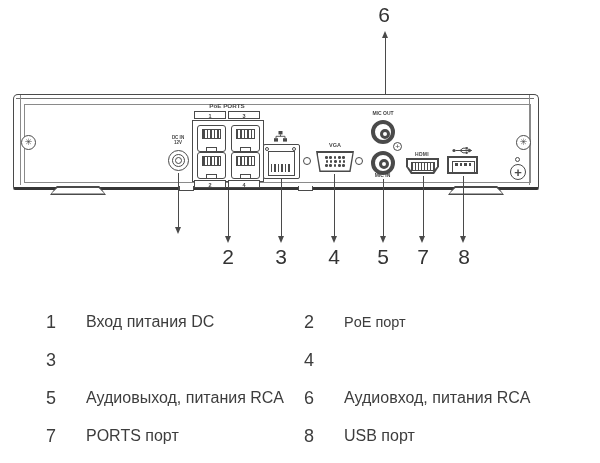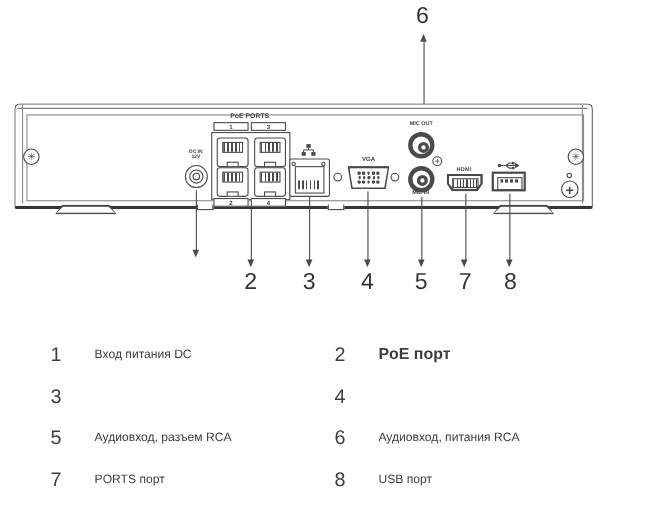--- a/index.html
+++ b/index.html
@@ -80,21 +80,21 @@
            border-top:7px solid #4a4a4a;}
   .ah-up{width:0;height:0;border-left:3.5px solid transparent;border-right:3.5px solid transparent;
          border-bottom:7px solid #4a4a4a;}
   .callout{transform:translateX(-50%);font-size:21px;color:#333;}
 
   
   .legend{left:40px;top:303px;width:525px;display:grid;grid-template-columns:258px 258px;
           grid-auto-rows:38px;}
   .legend-item{display:flex;align-items:center;}
   .legend-num{width:40px;padding-left:6px;font-size:18px;color:#3d3d3d;box-sizing:content-box;}
-  .legend-label{font-size:11px;color:#3d3d3d;}
+  .legend-label{font-size:16px;color:#3d3d3d;}
 </style>
 </head>
 <body>
 
 <div class="stage">
 
   <div class="abs" style="left:0;top:0;width:600px;height:300px;">
 
     <span class="abs callout" style="left:384px;top:3px;">6</span>
     <div class="abs ah-up" style="left:381.5px;top:31px;"></div>
@@ -249,31 +249,31 @@
     <span class="abs callout" style="left:464px;top:245px;">8</span>
   </div>
 
   <div class="abs legend">
     <div class="legend-item">
       <span class="legend-num">1</span>
       <span class="legend-label">Вход питания DC</span>
     </div>
     <div class="legend-item">
       <span class="legend-num">2</span>
-      <span class="legend-label" style="font-size:14.5px;font-weight:bold;">PoE порт</span>
+      <span class="legend-label" style="font-size:14.5px;">PoE порт</span>
     </div>
     <div class="legend-item">
       <span class="legend-num">3</span>
     </div>
     <div class="legend-item">
       <span class="legend-num">4</span>
     </div>
     <div class="legend-item">
       <span class="legend-num">5</span>
-      <span class="legend-label">Аудиовход, разъем RCA</span>
+      <span class="legend-label">Аудиовыход, питания RCA</span>
     </div>
     <div class="legend-item">
       <span class="legend-num">6</span>
       <span class="legend-label">Аудиовход, питания RCA</span>
     </div>
     <div class="legend-item">
       <span class="legend-num">7</span>
       <span class="legend-label">PORTS порт</span>
     </div>
     <div class="legend-item">

